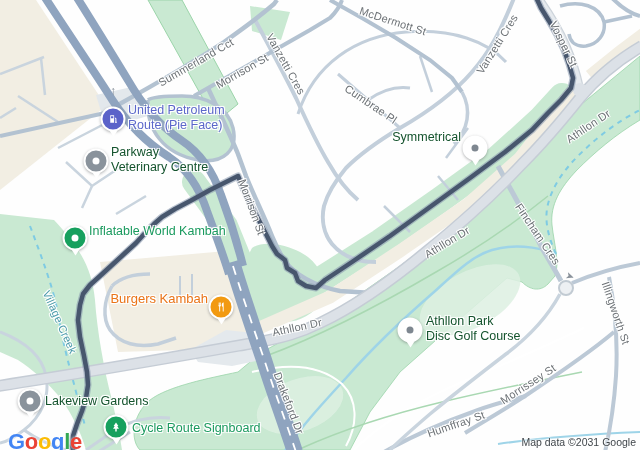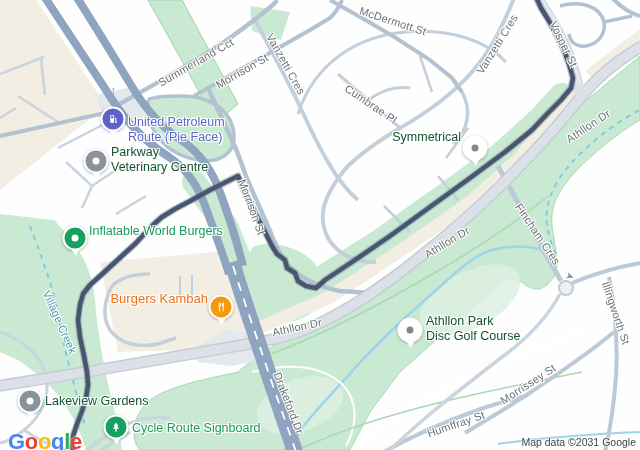--- a/index.html
+++ b/index.html
@@ -6,21 +6,21 @@
   #map{position:relative;width:640px;height:450px;overflow:hidden;background:#fefefe;
        font-family:"Liberation Sans",sans-serif;}
   #geom{position:absolute;left:0;top:0;}
   .slabel{position:absolute;font-size:11px;color:#6d7276;white-space:nowrap;font-weight:400;
     letter-spacing:.2px;transform:translate(-50%,-50%) rotate(var(--r,0deg));
     text-shadow:-1px -1px 0 #fff,1px -1px 0 #fff,-1px 1px 0 #fff,1px 1px 0 #fff,0 0 2px #fff;}
   .wlabel{color:#4b9aab;font-style:normal;}
   .plabel{position:absolute;font-size:12.5px;font-weight:500;line-height:15px;white-space:nowrap;
     text-shadow:-1px -1px 0 #fff,1px -1px 0 #fff,-1px 1px 0 #fff,1px 1px 0 #fff,0 0 3px #fff;}
   .ra{transform:translateX(-100%);text-align:right;}
-  .gray{color:#14532d;} .green{color:#1a9a5e;} .indigo{color:#5b67ca;margin-top:12px;} .orange{color:#ea7317;}
+  .gray{color:#14532d;} .green{color:#1a9a5e;} .indigo{color:#5b67ca;} .orange{color:#ea7317;}
   .big{font-size:13px;}
   .pin{position:absolute;width:21px;height:21px;border-radius:50%;border:2.5px solid #fff;
     box-shadow:0 1px 3px rgba(60,64,67,.4);transform:translate(-50%,-50%);
     display:flex;align-items:center;justify-content:center;box-sizing:content-box;}
   .pin::after{content:"";position:absolute;top:100%;left:50%;margin-left:-4px;margin-top:1px;
     border:4px solid transparent;border-top:6px solid #fff;}
   .dot{width:7px;height:7px;border-radius:50%;background:#fff;}
   .dotgray{background:#7e8790;}
   .arrow{position:absolute;color:#8a929b;font-weight:bold;transform:translate(-50%,-50%) rotate(var(--r,0deg));}
   .glogo{position:absolute;left:8px;top:429px;font-size:22px;font-weight:700;letter-spacing:-.3px;
@@ -193,21 +193,21 @@
 
   <div class="plabel indigo" style="left:128px;top:103px">
     <div>United Petroleum</div>
     <div>Route (Pie Face)</div>
   </div>
   <div class="plabel gray" style="left:111px;top:145px">
     <div>Parkway</div>
     <div>Veterinary Centre</div>
   </div>
   <div class="plabel green" style="left:89px;top:224px">
-    <div>Inflatable World Burgers</div>
+    <div>Inflatable World Kambah</div>
   </div>
   <div class="plabel orange big ra" style="left:208px;top:291px">
     <div>Burgers Kambah</div>
   </div>
   <div class="plabel gray ra" style="left:461px;top:130px">
     <div>Symmetrical</div>
   </div>
   <div class="plabel gray" style="left:426px;top:314px">
     <div>Athllon Park</div>
     <div>Disc Golf Course</div>

